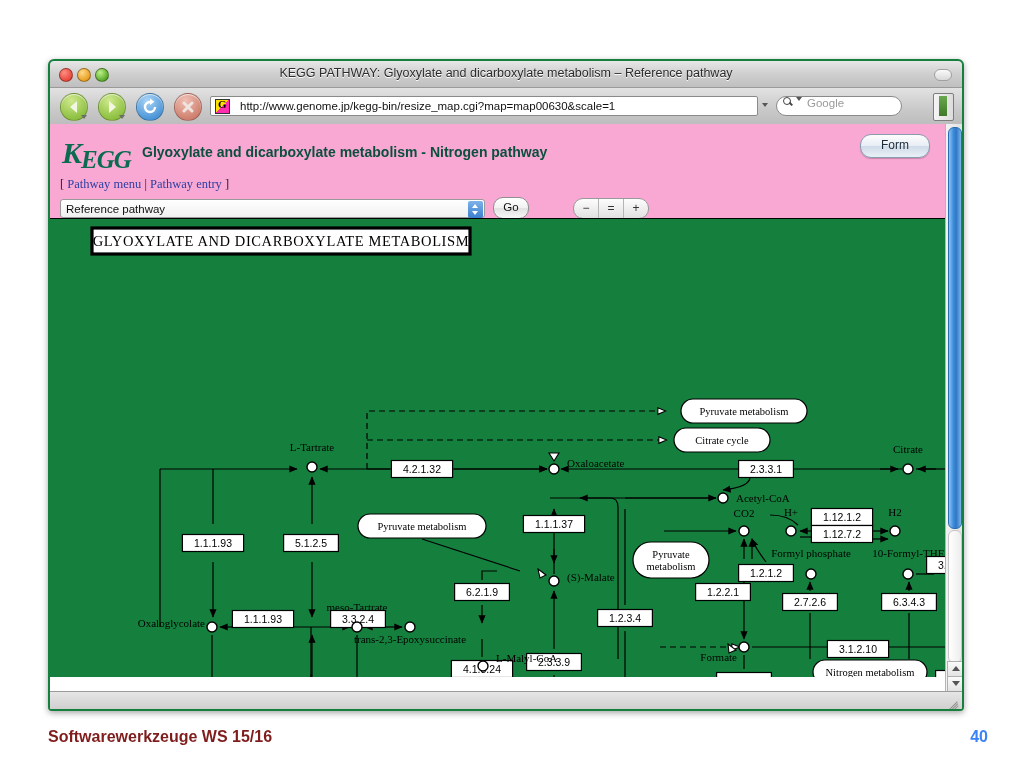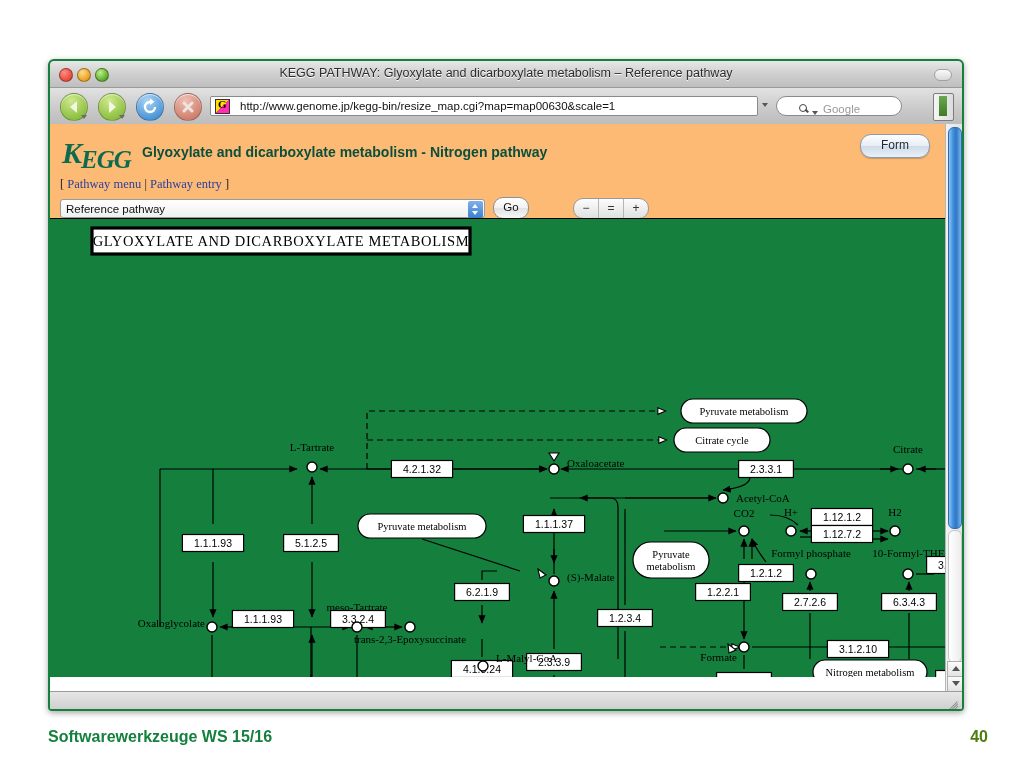--- a/index.html
+++ b/index.html
@@ -74,21 +74,21 @@
            font-weight:bold;color:#000;font-family:"Liberation Serif",serif;}
   #url-text{font-size:11.5px;color:#111;white-space:nowrap;overflow:hidden;
             font-family:"Liberation Sans",sans-serif;}
   #url-dropdown{position:absolute;left:712px;top:15px;width:0;height:0;
                 border-left:3px solid transparent;border-right:3px solid transparent;
                 border-top:4px solid #555;}
 
   #search-field{
     position:absolute;left:726px;top:8px;width:126px;height:20px;
     background:#fff;border:1px solid #8a8a8a;border-radius:10px;
-    display:flex;align-items:flex-end;padding:0 22px;box-sizing:border-box;
+    display:flex;align-items:flex-start;padding:0 6px;box-sizing:border-box;
   }
   #search-icon{width:11px;height:11px;flex:0 0 11px;position:relative;margin-right:2px;}
   #search-icon::before{content:"";position:absolute;left:0;top:0;width:6px;height:6px;
      border:1.5px solid #444;border-radius:50%;}
   #search-icon::after{content:"";position:absolute;left:6px;top:6px;width:4px;height:1.5px;
      background:#444;transform:rotate(45deg);}
   #search-caret{width:0;height:0;border-left:3px solid transparent;border-right:3px solid transparent;
      border-top:4px solid #555;margin-right:5px;}
   #search-placeholder{font-size:11.5px;color:#9a9a9a;}
 
@@ -98,21 +98,21 @@
     border:1px solid #7d7d7d;border-radius:2px;
   }
   #bookmark-btn::after{content:"";position:absolute;left:5px;top:2px;width:8px;height:20px;
     background:linear-gradient(to bottom,#6aa84f,#3f7a28);}
 
   
   #page{
     position:absolute;left:0;right:0;top:63px;bottom:0;background:#ffffff;
     overflow:hidden;
   }
-  #kegg-header{position:relative;height:95px;background:#fdba74;}
+  #kegg-header{position:relative;height:95px;background:#f9a8d4;}
   #kegg-logo{
     position:absolute;left:12px;top:12px;width:72px;height:34px;
     color:#0b6b4f;font-weight:bold;font-style:italic;
     font-family:"Liberation Serif",serif;font-size:27px;letter-spacing:-1px;
   }
   #kegg-logo span.k{font-size:30px;}
   #kegg-logo span.lower{font-size:25px;position:relative;top:5px;}
   #kegg-title{
     position:absolute;left:92px;top:20px;font-size:14px;font-weight:bold;
     color:#0b4f3d;font-family:"Liberation Sans",sans-serif;
@@ -209,23 +209,23 @@
   #statusbar{
     position:absolute;left:0;right:0;bottom:0;height:17px;
     background:linear-gradient(to bottom,#e6e6e6,#cfcfcf);
     border-top:1px solid #9b9b9b;
   }
   #resize-grip{position:absolute;right:2px;bottom:1px;width:12px;height:12px;}
   #resize-grip i{position:absolute;background:#8d8d8d;height:1px;transform:rotate(-45deg);}
 
   
   #slide-footer{position:absolute;left:48px;bottom:22px;font-size:16px;font-weight:bold;
-    color:#15803d;font-family:"Liberation Sans",sans-serif;text-align:center;}
+    color:#7f1d1d;font-family:"Liberation Sans",sans-serif;text-align:center;}
   #slide-number{position:absolute;right:36px;bottom:22px;font-size:16px;font-weight:bold;
-    color:#4d7c0f;font-family:"Liberation Sans",sans-serif;}
+    color:#3b82f6;font-family:"Liberation Sans",sans-serif;}
 </style>
 </head>
 <body>
 
 <div id="browser-window">
 
   <div id="title-bar">
     <div class="traffic" id="btn-close"></div>
     <div class="traffic" id="btn-min"></div>
     <div class="traffic" id="btn-max"></div>

